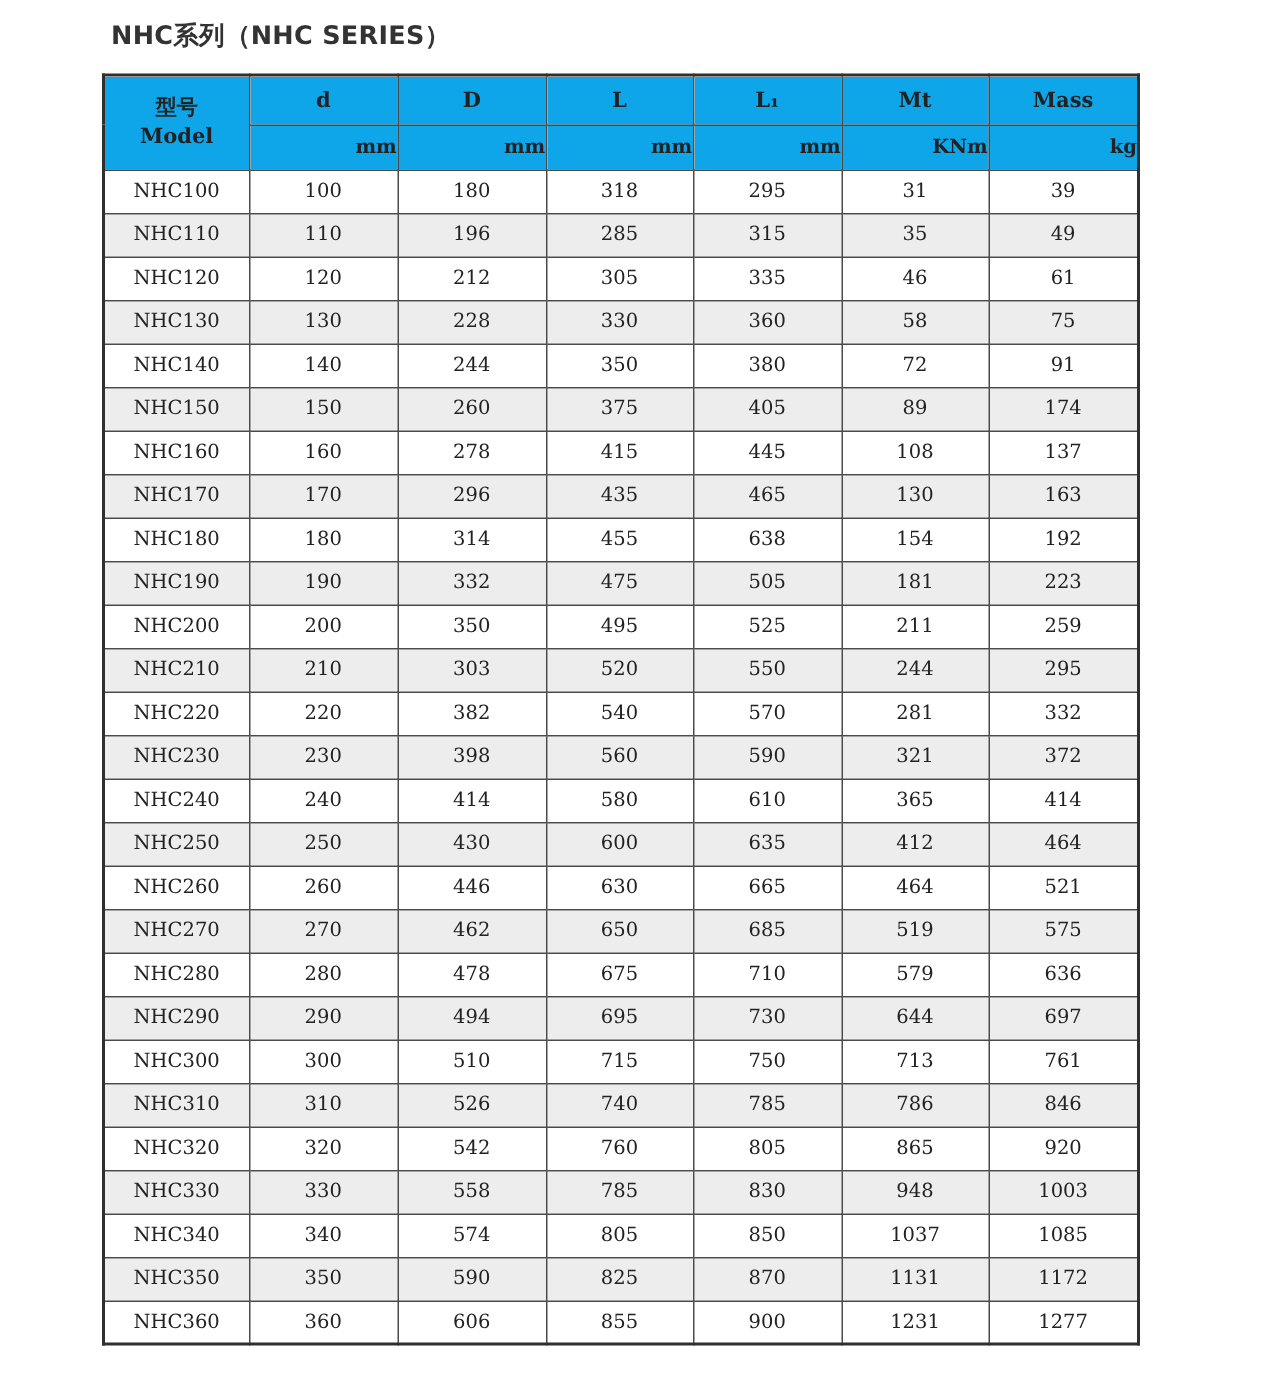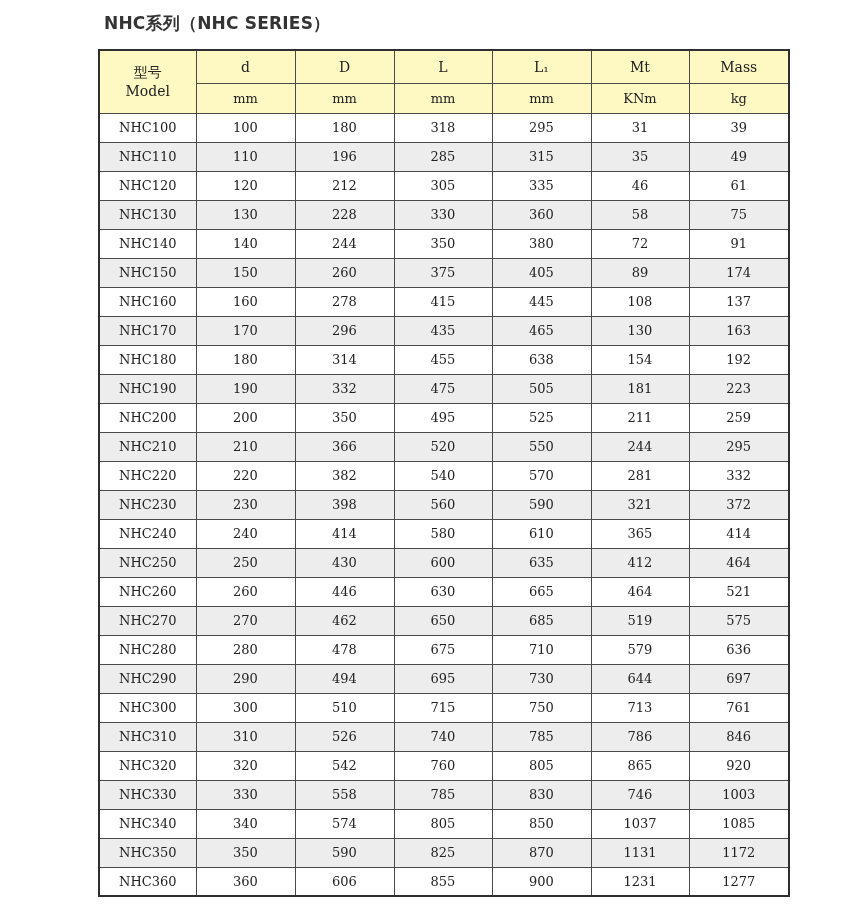--- a/index.html
+++ b/index.html
@@ -6,21 +6,20 @@
   html, body { background: #ffffff; }
   body {
     width: 842px;
     height: 916px;
     font-family: "DejaVu Serif", serif;
     color: #222222;
     overflow: hidden;
   }
   .page {
     padding: 12px 0 16px 68px;
-    margin-left: 30px;
   }
   .page-title {
     font-family: "DejaVu Sans", "Liberation Sans", sans-serif;
     font-weight: bold;
     font-size: 17px;
     color: #333333;
     letter-spacing: 0.2px;
     margin: 0 0 14px 6px;
   }
   table.spec-table {
@@ -33,25 +32,25 @@
   table.spec-table td {
     border: 1px solid #4a4a4a;
     text-align: center;
     vertical-align: middle;
     font-size: 13px;
     color: #222222;
     overflow: hidden;
     white-space: nowrap;
   }
   thead th {
-    background: #fef9c3;
-    font-weight: normal;
+    background: #0ea5e9;
+    font-weight: bold;
   }
   thead tr.head-labels th { height: 33px; font-size: 14px; }
-  thead tr.head-units th { height: 30px; font-size: 13px; }
+  thead tr.head-units th { height: 30px; font-size: 13px; text-align: right; }
   th.model-head { font-size: 13px; line-height: 1.35; }
   tbody td { height: 29px; }
   tbody tr:nth-child(even) { background: #ededed; }
   tbody tr:nth-child(odd) { background: #ffffff; }
   td.model-cell { font-size: 13px; }
 </style>
 </head>
 <body>
 
 <div class="page">
@@ -185,21 +184,21 @@
           <td class="value-cell">200</td>
           <td class="value-cell">350</td>
           <td class="value-cell">495</td>
           <td class="value-cell">525</td>
           <td class="value-cell">211</td>
           <td class="value-cell">259</td>
         </tr>
         <tr>
           <td class="model-cell">NHC210</td>
           <td class="value-cell">210</td>
-          <td class="value-cell">366</td>
+          <td class="value-cell">303</td>
           <td class="value-cell">520</td>
           <td class="value-cell">550</td>
           <td class="value-cell">244</td>
           <td class="value-cell">295</td>
         </tr>
         <tr>
           <td class="model-cell">NHC220</td>
           <td class="value-cell">220</td>
           <td class="value-cell">382</td>
           <td class="value-cell">540</td>
@@ -296,21 +295,21 @@
           <td class="value-cell">805</td>
           <td class="value-cell">865</td>
           <td class="value-cell">920</td>
         </tr>
         <tr>
           <td class="model-cell">NHC330</td>
           <td class="value-cell">330</td>
           <td class="value-cell">558</td>
           <td class="value-cell">785</td>
           <td class="value-cell">830</td>
-          <td class="value-cell">746</td>
+          <td class="value-cell">948</td>
           <td class="value-cell">1003</td>
         </tr>
         <tr>
           <td class="model-cell">NHC340</td>
           <td class="value-cell">340</td>
           <td class="value-cell">574</td>
           <td class="value-cell">805</td>
           <td class="value-cell">850</td>
           <td class="value-cell">1037</td>
           <td class="value-cell">1085</td>

